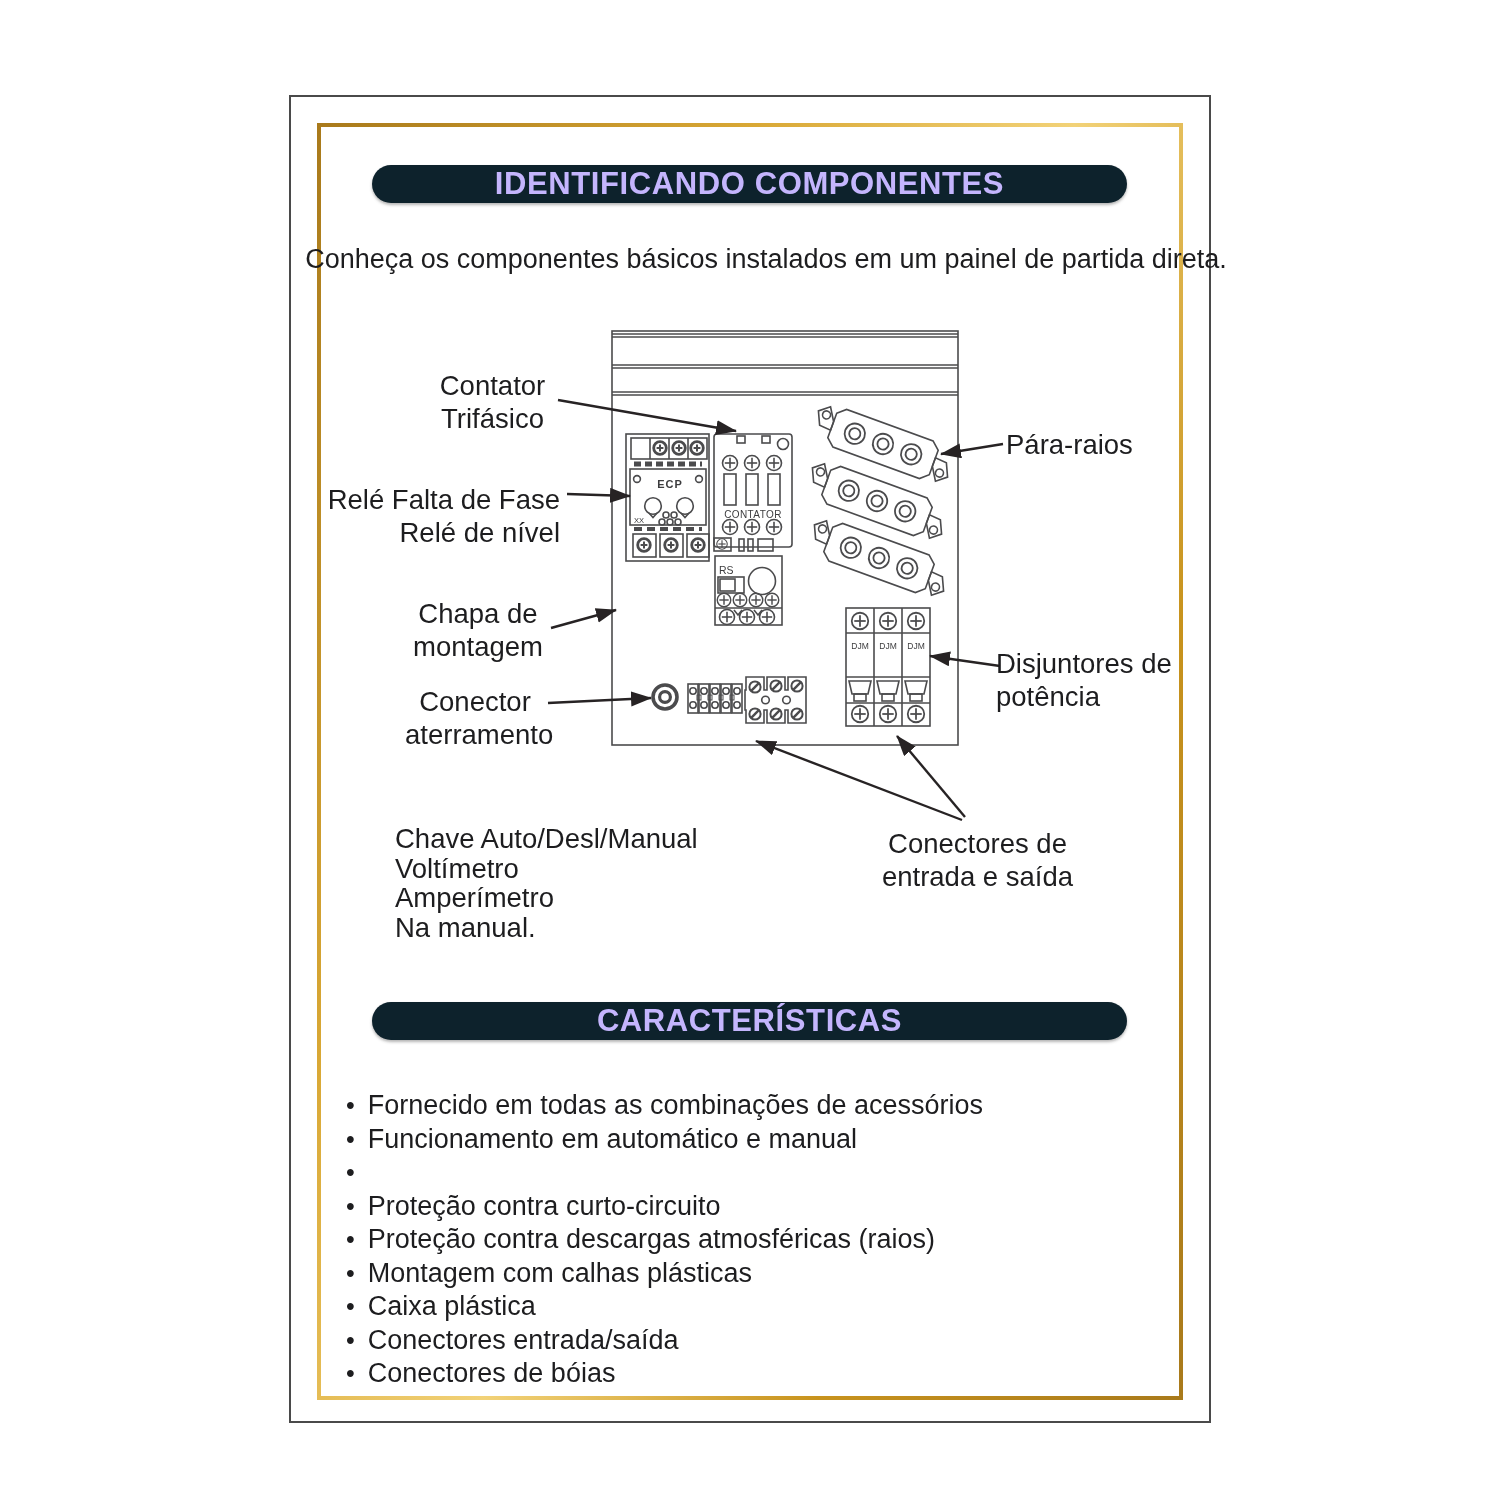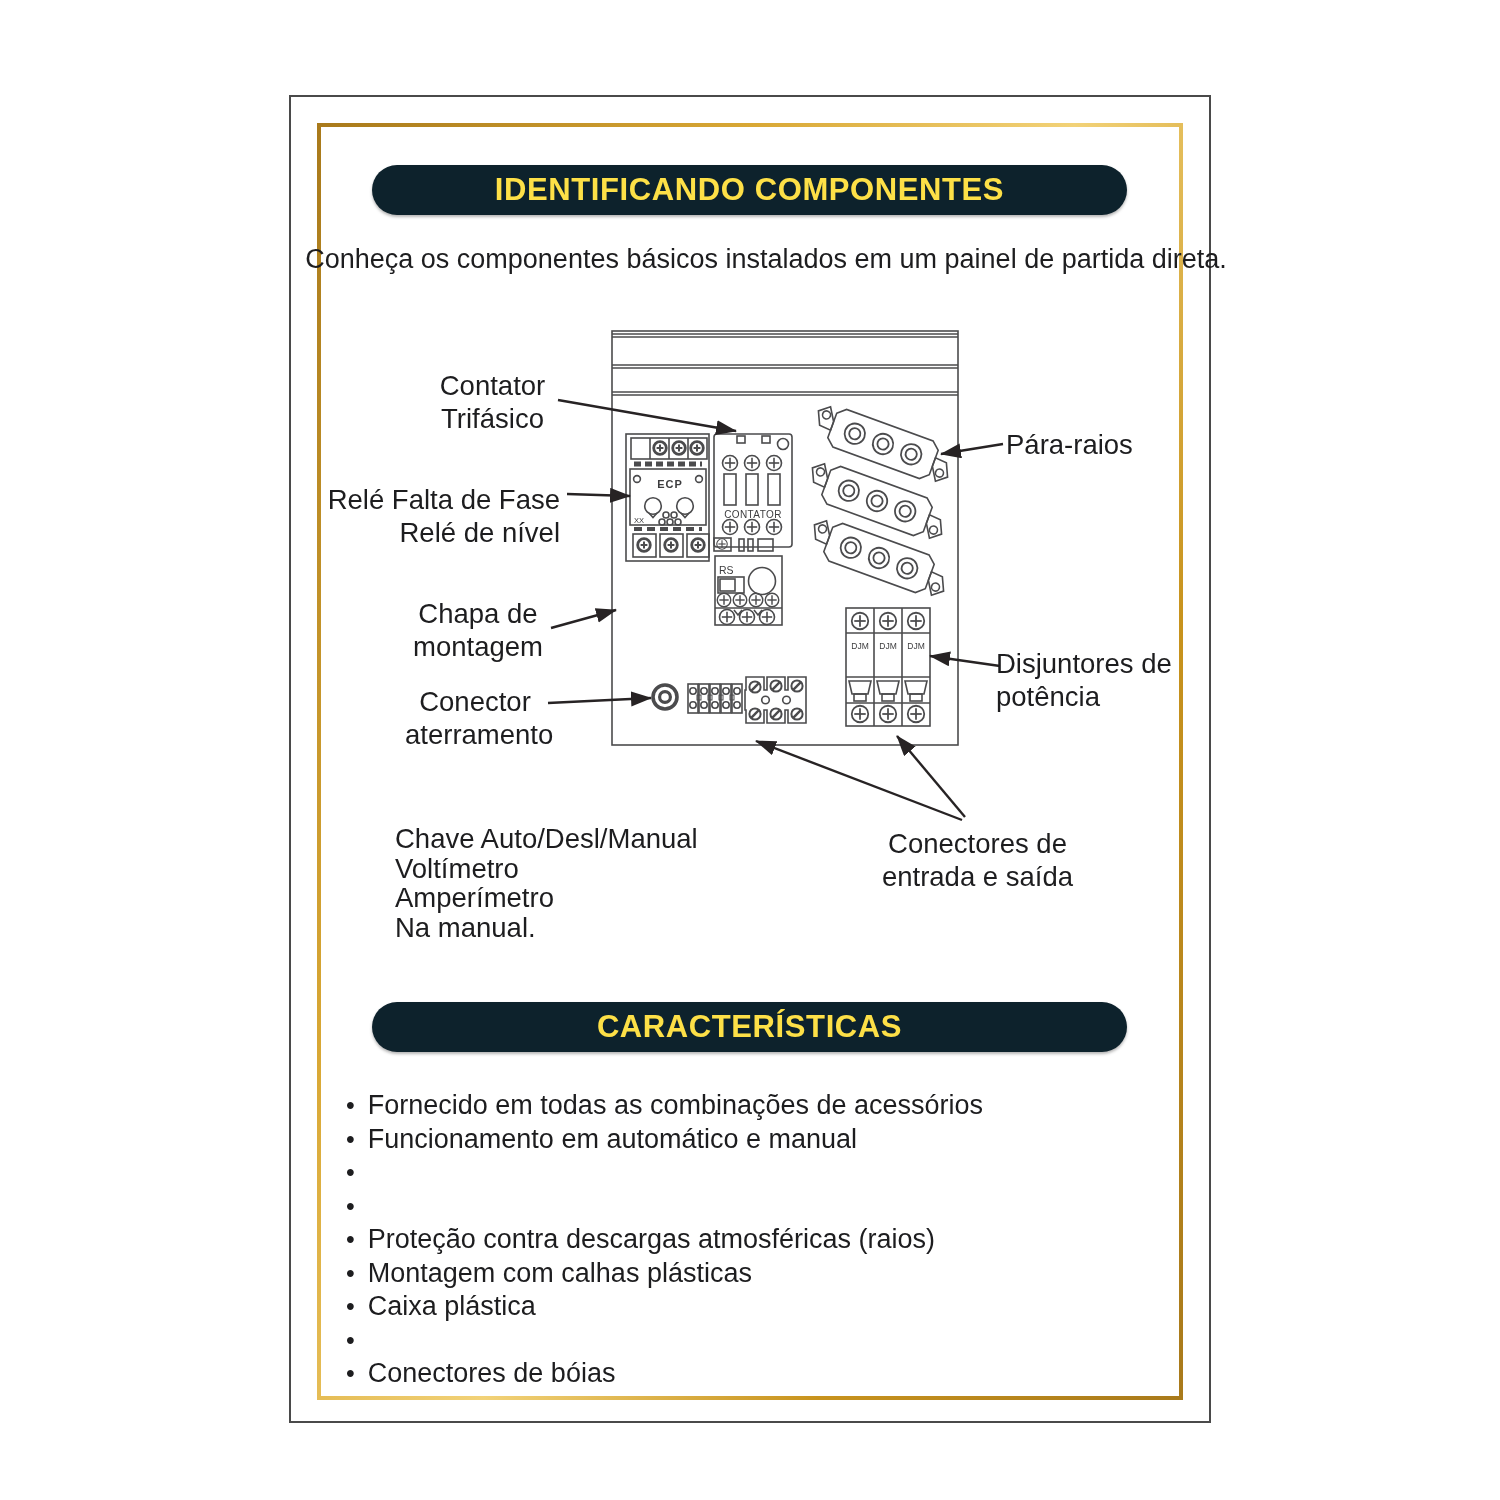--- a/index.html
+++ b/index.html
@@ -3,22 +3,22 @@
 <meta charset="utf-8">
 <style>
   html,body{margin:0;padding:0;background:#ffffff;}
   .page{position:relative;width:1500px;height:1500px;background:#ffffff;
         font-family:"Liberation Sans",sans-serif;color:#1d1d1f;overflow:hidden;}
   .outer-frame{position:absolute;left:289px;top:95px;width:922px;height:1328px;
         border:2px solid #4a4a4a;box-sizing:border-box;}
   .gold-frame{position:absolute;left:317px;top:123px;width:866px;height:1277px;
         border:4px solid #c8931d;box-sizing:border-box;
         border-image:linear-gradient(115deg,#a97a1b 0%,#d9a835 30%,#f2d278 52%,#c8931d 75%,#a97a1b 100%) 1;}
-  .pill{position:absolute;left:372px;width:755px;height:50px;border-radius:26px;
-        background:#0d222c;color:#fde047;font-weight:bold;font-size:31px;letter-spacing:.6px;
+  .pill{position:absolute;left:372px;width:755px;height:38px;border-radius:26px;
+        background:#0d222c;color:#c4b5fd;font-weight:bold;font-size:31px;letter-spacing:.6px;
         display:flex;align-items:center;justify-content:center;
         box-shadow:0 2px 3px rgba(90,90,90,.45);}
   #pill-identificando{top:165px;}
   #pill-caracteristicas{top:1002px;}
   .subtitle{position:absolute;left:289px;top:244px;width:922px;text-align:center;
         font-size:27px;padding-left:16px;}
   .dlabel{position:absolute;font-size:27.5px;line-height:33px;color:#1d1d1f;}
   #label-contator{left:420px;top:369px;width:145px;text-align:center;}
   #label-rele{left:300px;top:483px;width:260px;text-align:right;}
   #label-chapa{left:408px;top:597px;width:140px;text-align:center;}
@@ -306,35 +306,37 @@
       </li>
       <li>
         <span class="bullet">•</span>
         <span>Funcionamento em automático e manual</span>
       </li>
       <li>
         <span class="bullet">•</span>
       </li>
       <li>
         <span class="bullet">•</span>
+        <span>Proteção contra curto-circuito</span>
       </li>
       <li>
         <span class="bullet">•</span>
         <span>Proteção contra descargas atmosféricas (raios)</span>
       </li>
       <li>
         <span class="bullet">•</span>
         <span>Montagem com calhas plásticas</span>
       </li>
       <li>
         <span class="bullet">•</span>
         <span>Caixa plástica</span>
       </li>
       <li>
         <span class="bullet">•</span>
+        <span>Conectores entrada/saída</span>
       </li>
       <li>
         <span class="bullet">•</span>
         <span>Conectores de bóias</span>
       </li>
     </ul>
 
 </div>
 
 </body></html>

